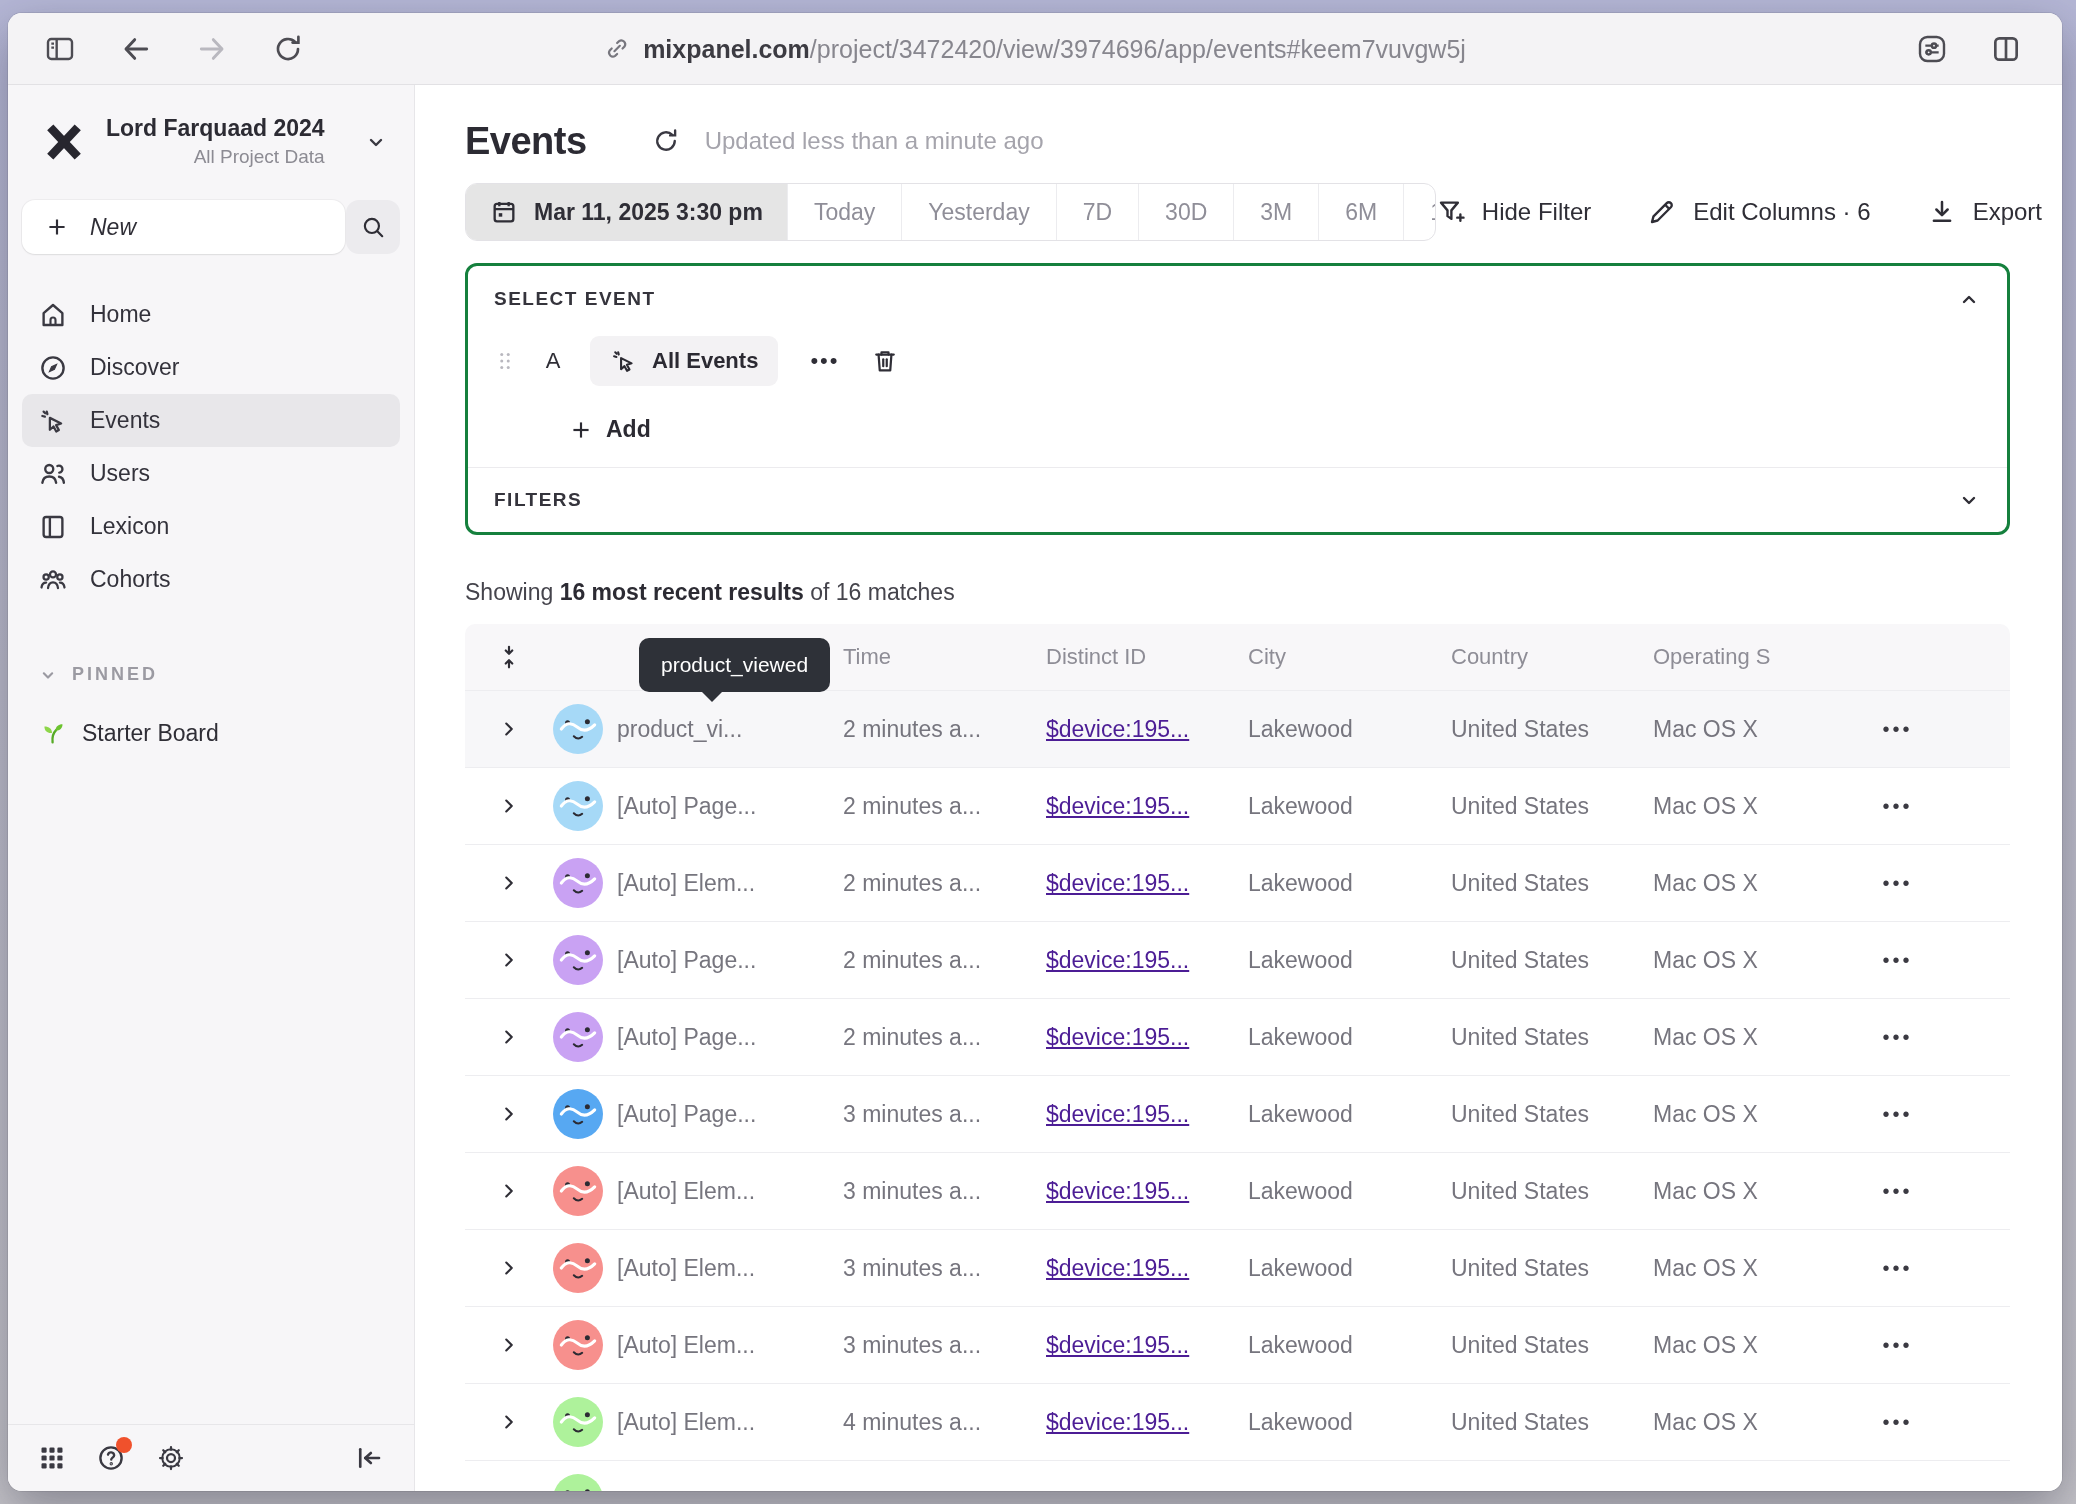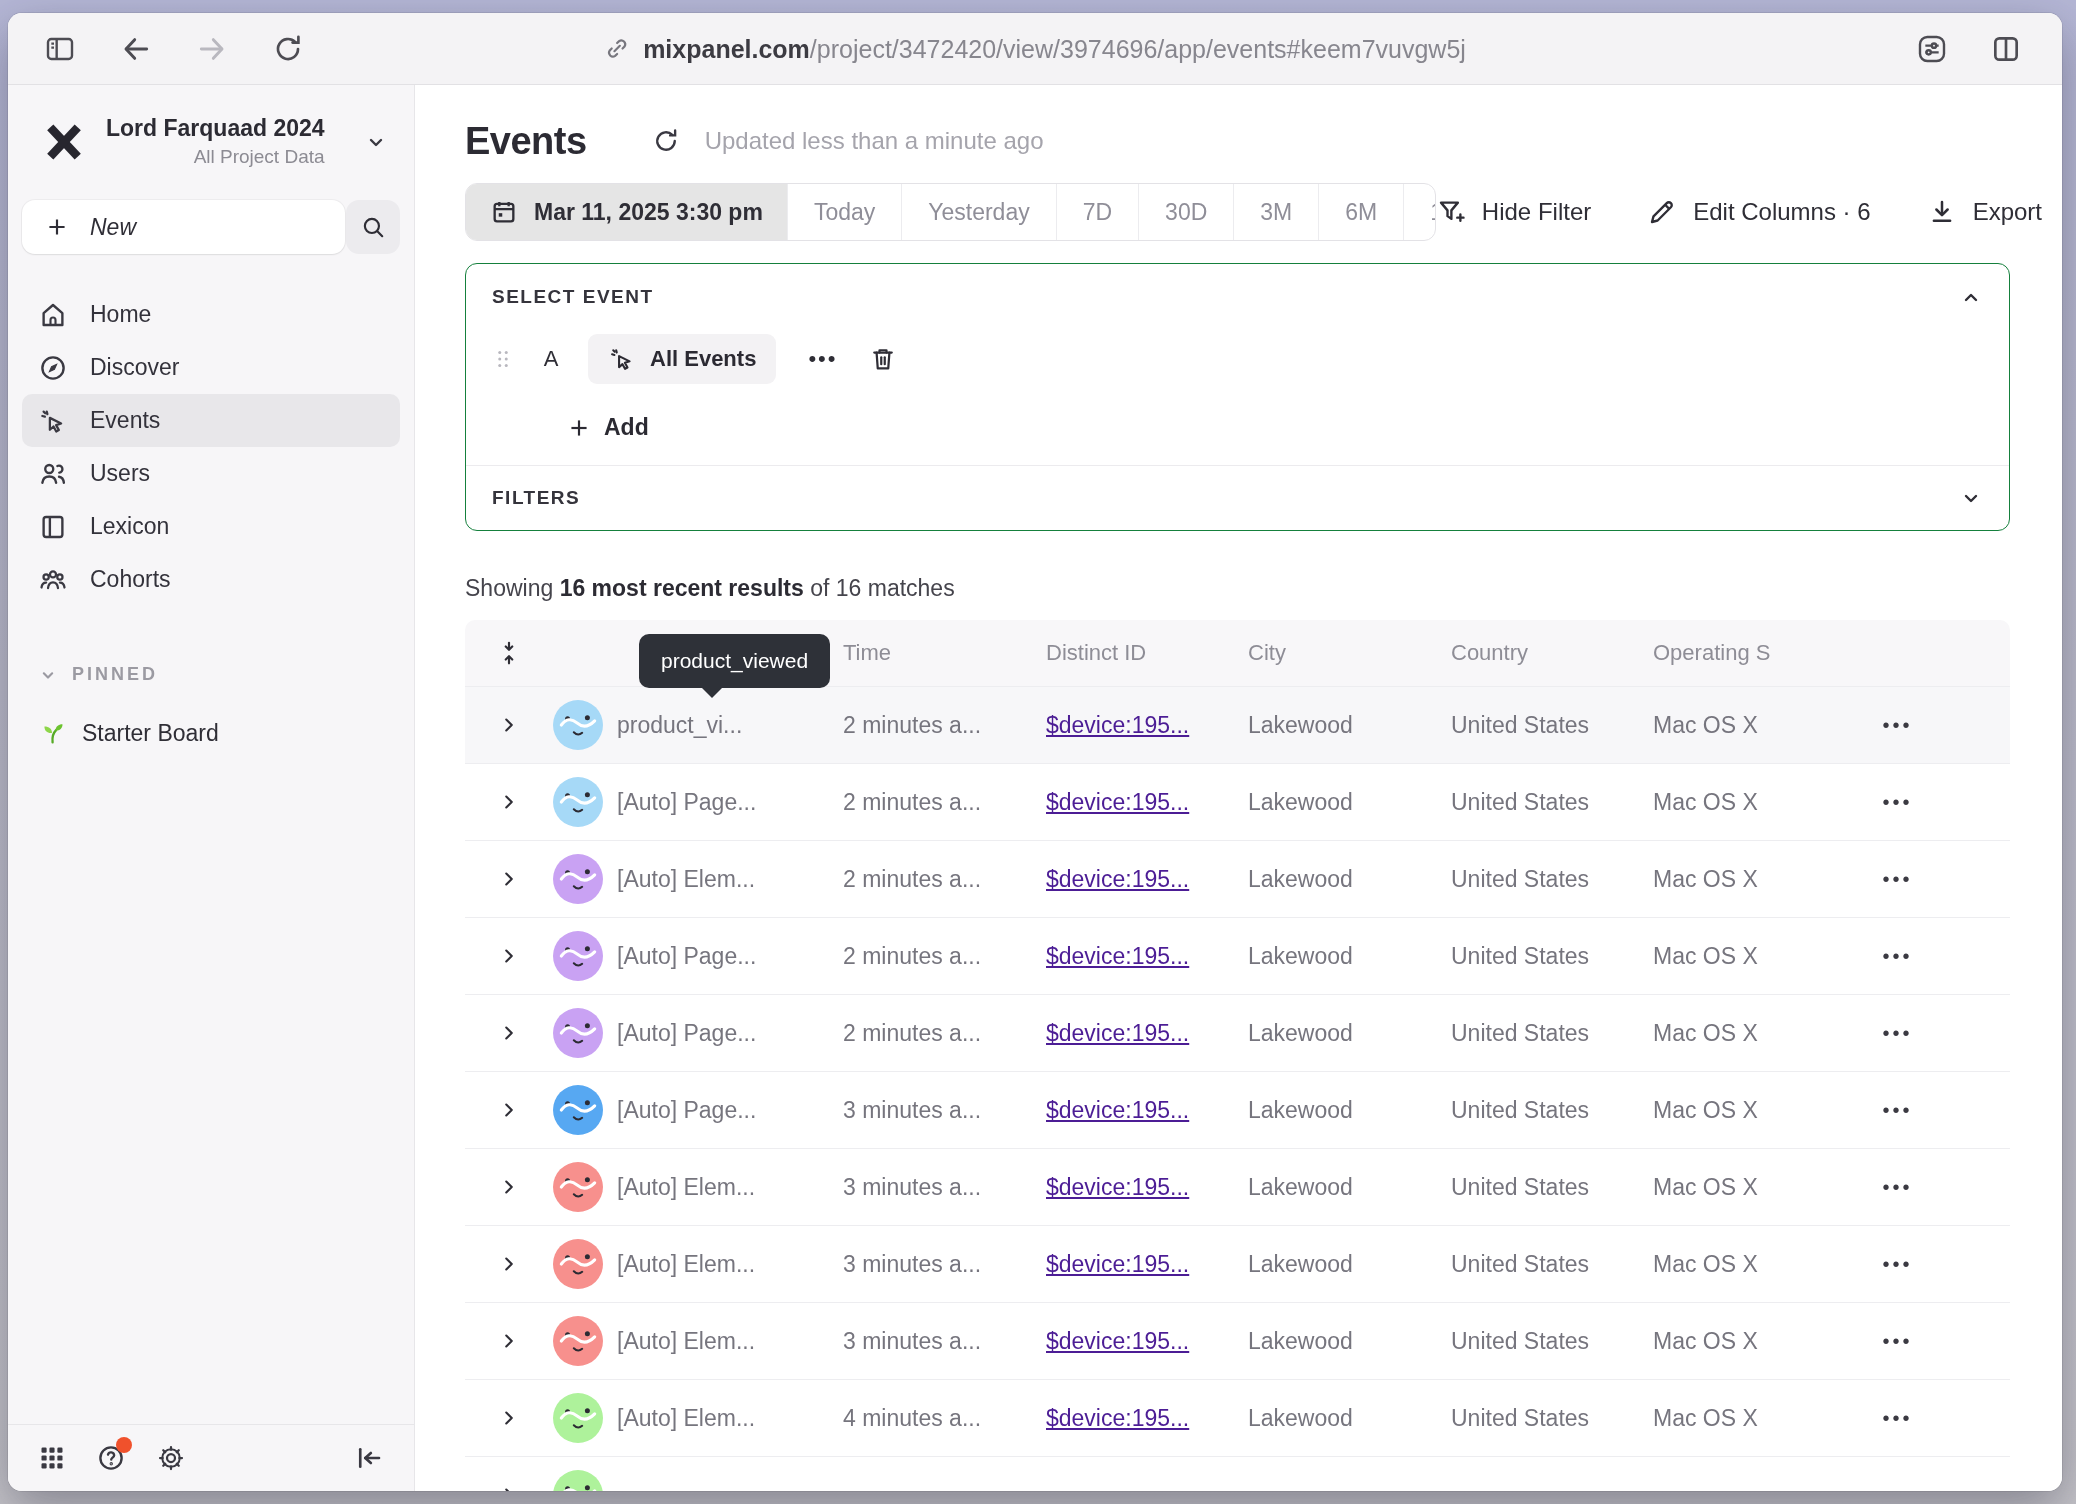--- a/index.html
+++ b/index.html
@@ -77,21 +77,21 @@
     font-size:23px; color:#8f8e98; border-right:1px solid #ececef; white-space:nowrap; }
   .seg:last-child { border-right:none; }
   .seg.current { background:#e5e5e5; color:#2f2e36; font-weight:600; gap:16px; padding:0 24px; }
   .seg.current .cal { color:#2f2e36; display:flex; }
 
   .datebar .actions { margin-left:auto; display:flex; align-items:center; gap:56px; }
   .act-btn { display:flex; align-items:center; gap:16px; font-size:24px; color:#2f2e36; white-space:nowrap; }
   .act-btn .aicon { display:flex; color:#2f2e36; }
 
   
-  .query-card { margin-top:22px; width:1545px; border:1px solid #15803d; border-radius:12px; background:#fff; }
+  .query-card { margin-top:22px; width:1545px; border:3px solid #15803d; border-radius:12px; background:#fff; }
   .qsection { padding:22px 26px 24px 26px; position:relative; }
   .qlabel { font-size:19px; font-weight:700; letter-spacing:1.5px; color:#35343c; }
   .qchev { position:absolute; right:26px; top:22px; color:#2f2e36; }
   .event-row { margin-top:26px; display:flex; align-items:center; gap:26px; }
   .draghandle { color:#b9b8bf; display:flex; }
   .rowletter { font-size:22px; color:#2f2e36; width:22px; text-align:center; }
   .event-pill { height:50px; background:#f3f2f4; border-radius:9px; display:flex;
     align-items:center; gap:14px; padding:0 20px; font-size:22px; font-weight:700; color:#2b2a32; }
   .event-pill .picon { display:flex; color:#2b2a32; }
   .pill-more { font-size:22px; letter-spacing:2px; color:#2f2e36; padding:0 6px; }

